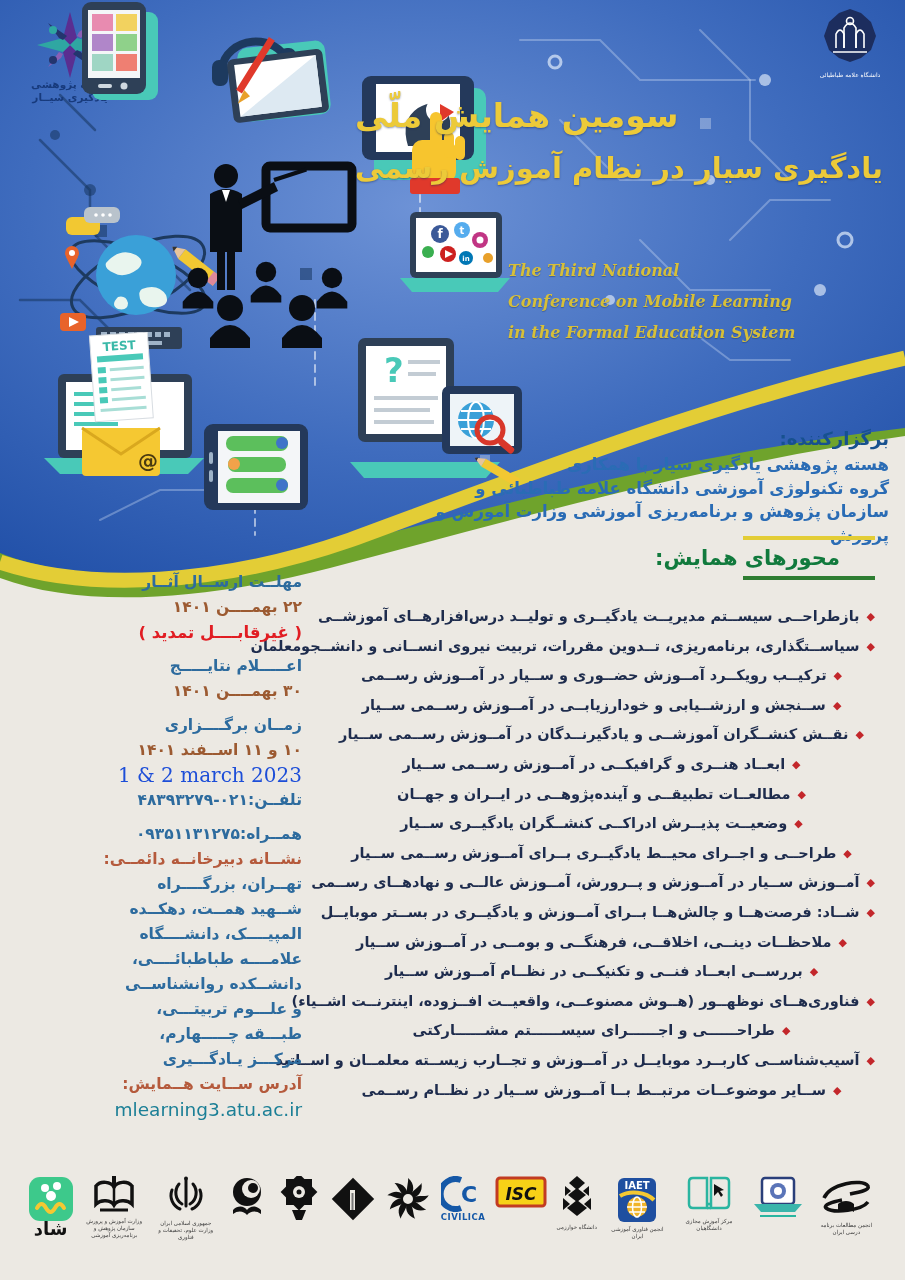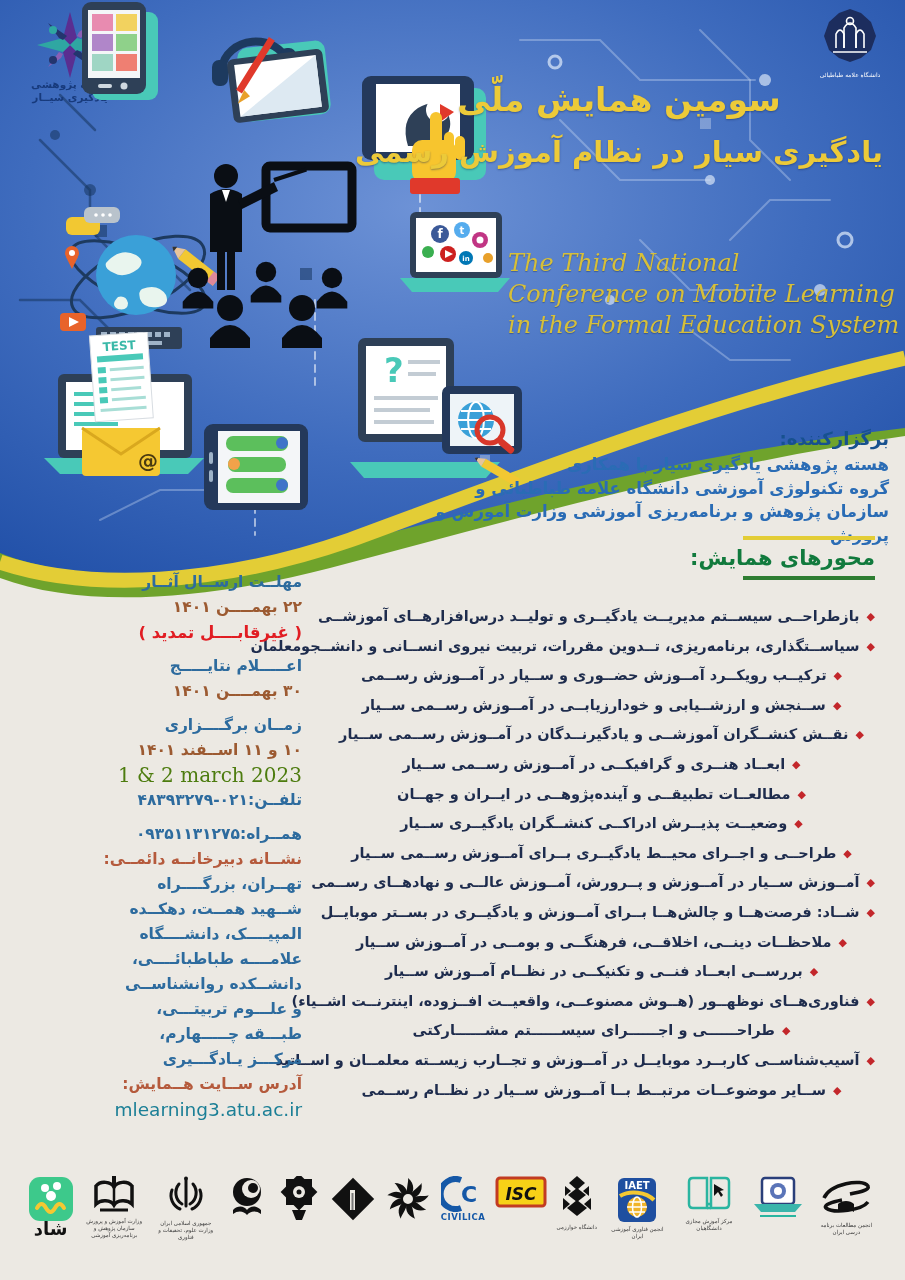--- a/index.html
+++ b/index.html
@@ -2,52 +2,52 @@
 <html lang="fa"><head>
 <meta charset="utf-8">
 <style>
   html,body{margin:0;padding:0;background:#d8d5cf;}
   .poster{position:relative;width:905px;height:1280px;margin:0 auto;overflow:hidden;
           background:var(--cream,#ece9e3);font-family:"DejaVu Sans",sans-serif;}
   .abs{position:absolute;}
   svg{display:block;}
 
   
-  .title-fa{position:absolute;top:80px;right:22px;text-align:center;color:var(--gold,#ecca39);
+  .title-fa{position:absolute;top:96px;right:22px;text-align:left;color:var(--gold,#ecca39);
             font-weight:bold;direction:rtl;text-shadow:0 1px 2px rgba(20,40,90,.45);}
   .title-fa .l1{font-size:33px;letter-spacing:1px;}
   .title-fa .l2{font-size:29px;margin-top:16px;letter-spacing:.5px;}
-  .title-en{position:absolute;top:248px;left:508px;color:#d6bf3a;font-family:"DejaVu Serif",serif;
-            font-style:italic;font-weight:normal;font-size:24px;line-height:31px;text-shadow:0 1px 1px rgba(20,40,90,.4);}
+  .title-en{position:absolute;top:255px;left:508px;color:#d6bf3a;font-family:"DejaVu Serif",serif;
+            font-style:italic;font-weight:bold;font-size:16px;line-height:31px;text-shadow:0 1px 1px rgba(20,40,90,.4);}
 
   
   .organizer{position:absolute;top:428px;right:16px;width:480px;direction:rtl;text-align:right;}
   .organizer .olabel{color:#17518f;font-weight:bold;font-size:18px;margin-bottom:4px;}
   .organizer .olines{color:#2a6cb5;font-weight:bold;font-size:16.5px;line-height:23.5px;white-space:pre-line;}
 
   
-  .topics-head{position:absolute;top:536px;right:30px;width:220px;direction:rtl;text-align:right;}
+  .topics-head{position:absolute;top:536px;right:30px;width:220px;direction:rtl;text-align:left;}
   .topics-head .bar{height:4px;width:132px;margin-right:0;margin-left:auto;}
   .topics-head .bar.y{background:var(--yellowband,#d8c22e);margin-bottom:6px;margin-left:88px;}
   .topics-head .bar.g{background:#2e7d32;margin-top:6px;margin-left:88px;}
   .topics-head .txt{color:var(--hgreen,#117a3d);font-weight:bold;font-size:21px;}
   ul.topics{position:absolute;top:586px;right:14px;left:312px;margin:16px;padding:0;list-style:none;
             direction:rtl;text-align:center;}
   ul.topics li{font-size:14.5px;font-weight:bold;color:var(--topic,#1e2c4d);line-height:29.6px;white-space:nowrap;}
   ul.topics .diamond{color:var(--bullet,#c3272b);font-size:11px;margin-left:7px;vertical-align:1px;}
 
   
   .sidebar{position:absolute;top:570px;left:18px;width:284px;direction:rtl;text-align:right;
            font-weight:bold;font-size:15.5px;line-height:25px;}
   .sidebar .gap{height:9px;}
   .s-blue{color:var(--sblue,#2d6b9e);}
   .s-brown{color:var(--sbrown,#9c5a31);}
   .s-red{color:var(--sred,#e11d23);font-size:16.5px;text-align:right;}
   .s-rust{color:var(--srust,#b55a3c);}
-  .s-march{color:#4d7c0f;font-family:"DejaVu Serif",serif;font-weight:normal;font-size:20px;direction:ltr;}
+  .s-march{color:#1d4ed8;font-family:"DejaVu Serif",serif;font-weight:normal;font-size:20px;direction:ltr;}
   .s-url{color:var(--surl,#1b7f96);direction:ltr;font-size:18.5px;font-weight:normal;}
   .pre{white-space:pre-line;}
 
   
   .rc-logo{position:absolute;top:12px;left:18px;width:104px;text-align:center;}
   .rc-logo .cap{color:#173a7c;font-weight:bold;font-size:10.5px;line-height:13px;direction:rtl;}
   .atu-logo{position:absolute;top:8px;right:12px;width:86px;text-align:center;}
   .atu-logo .cap{color:#fff;font-size:6px;direction:rtl;margin-top:1px;}
 
   

